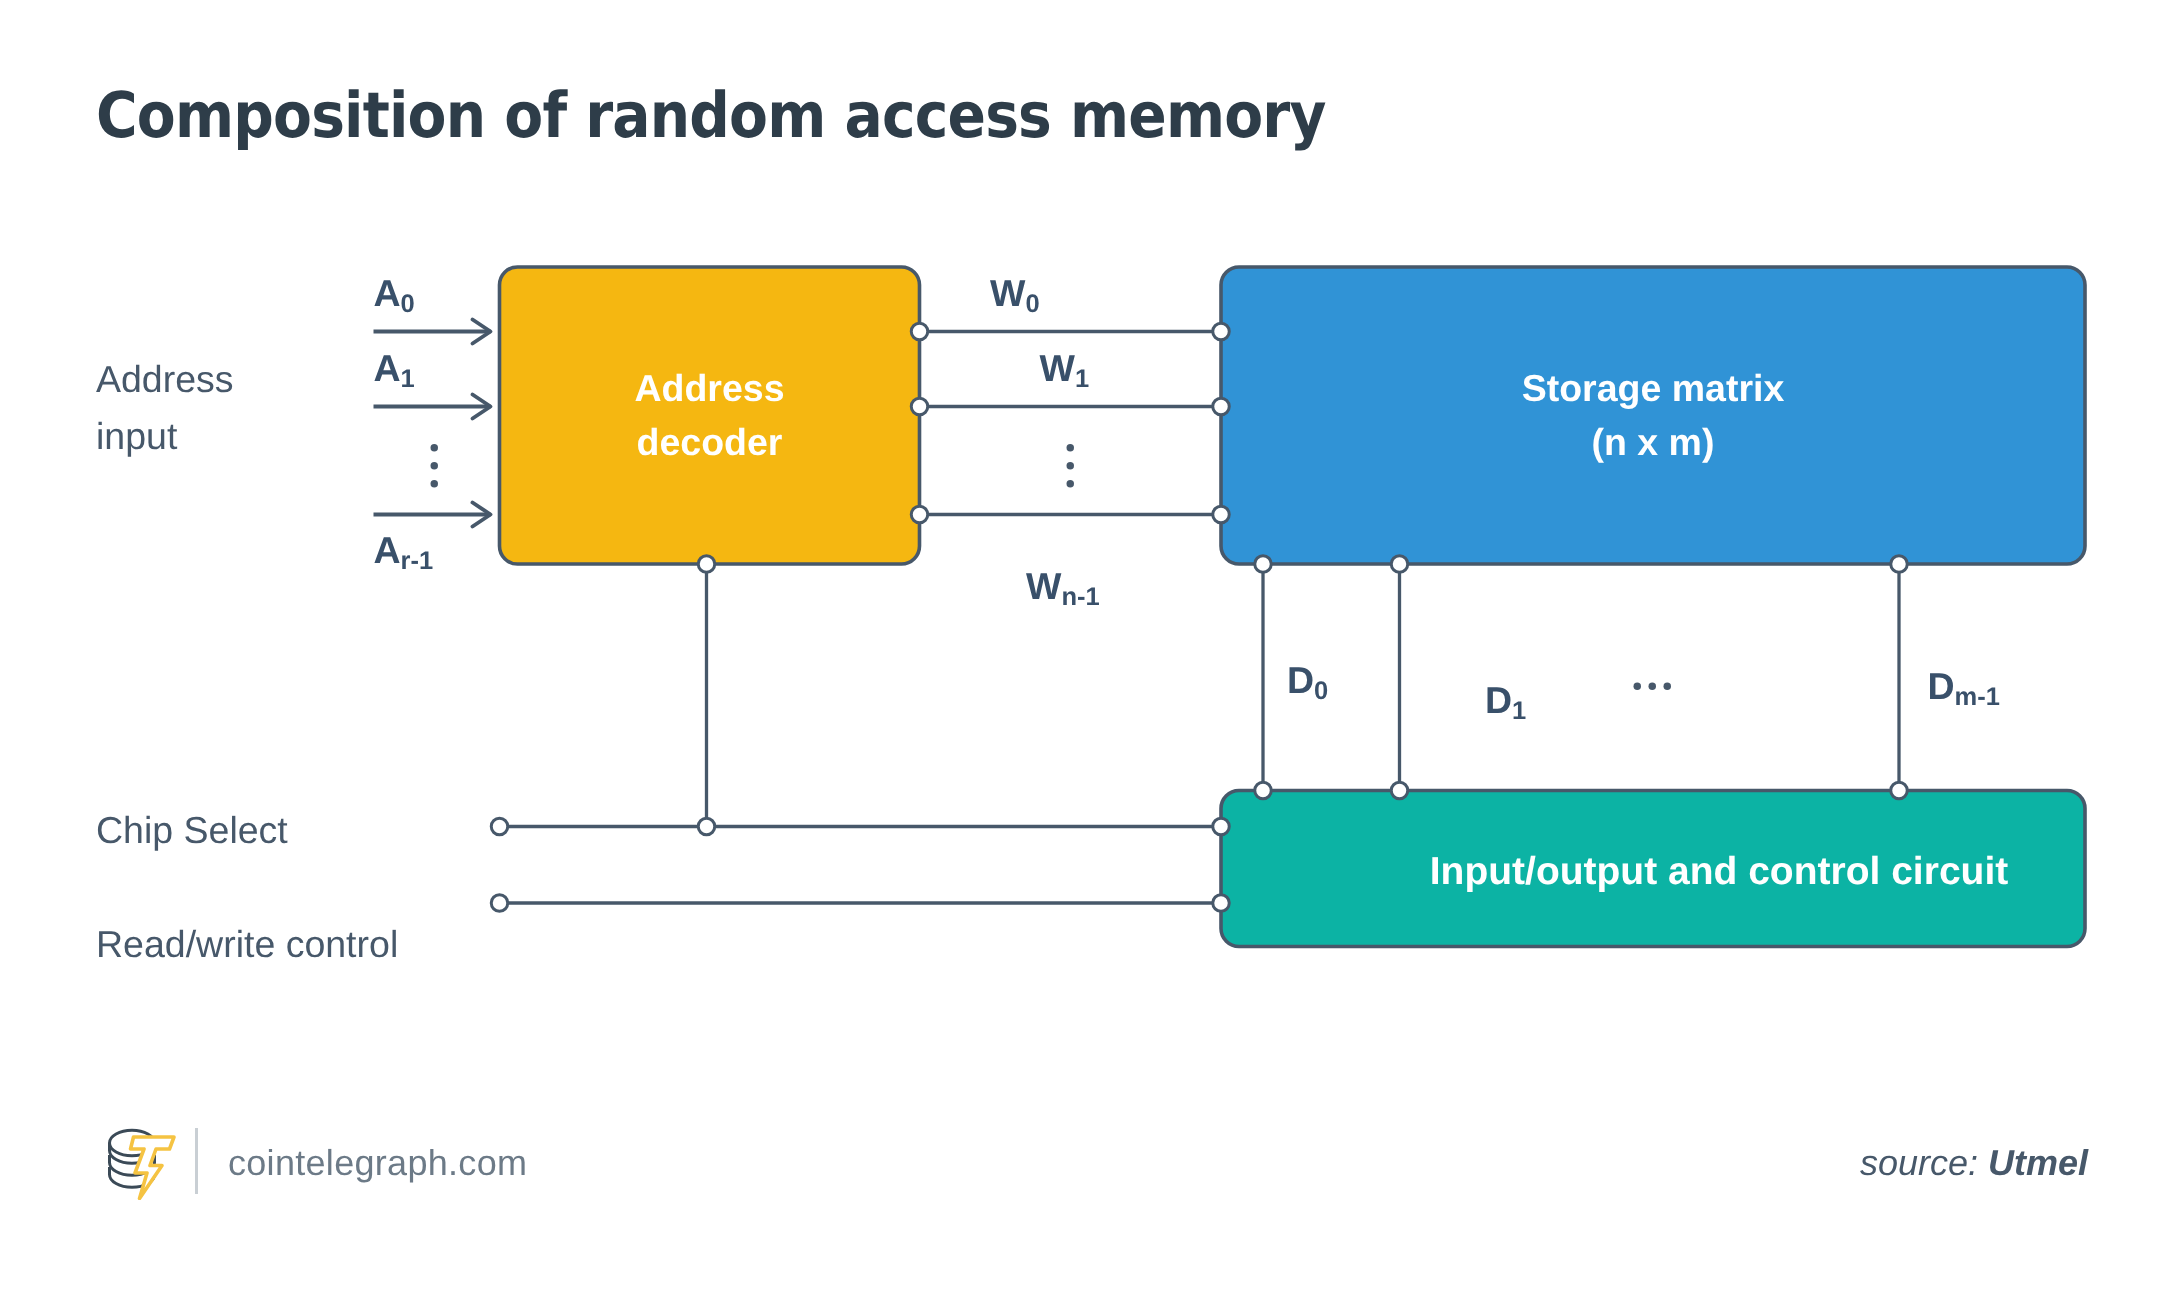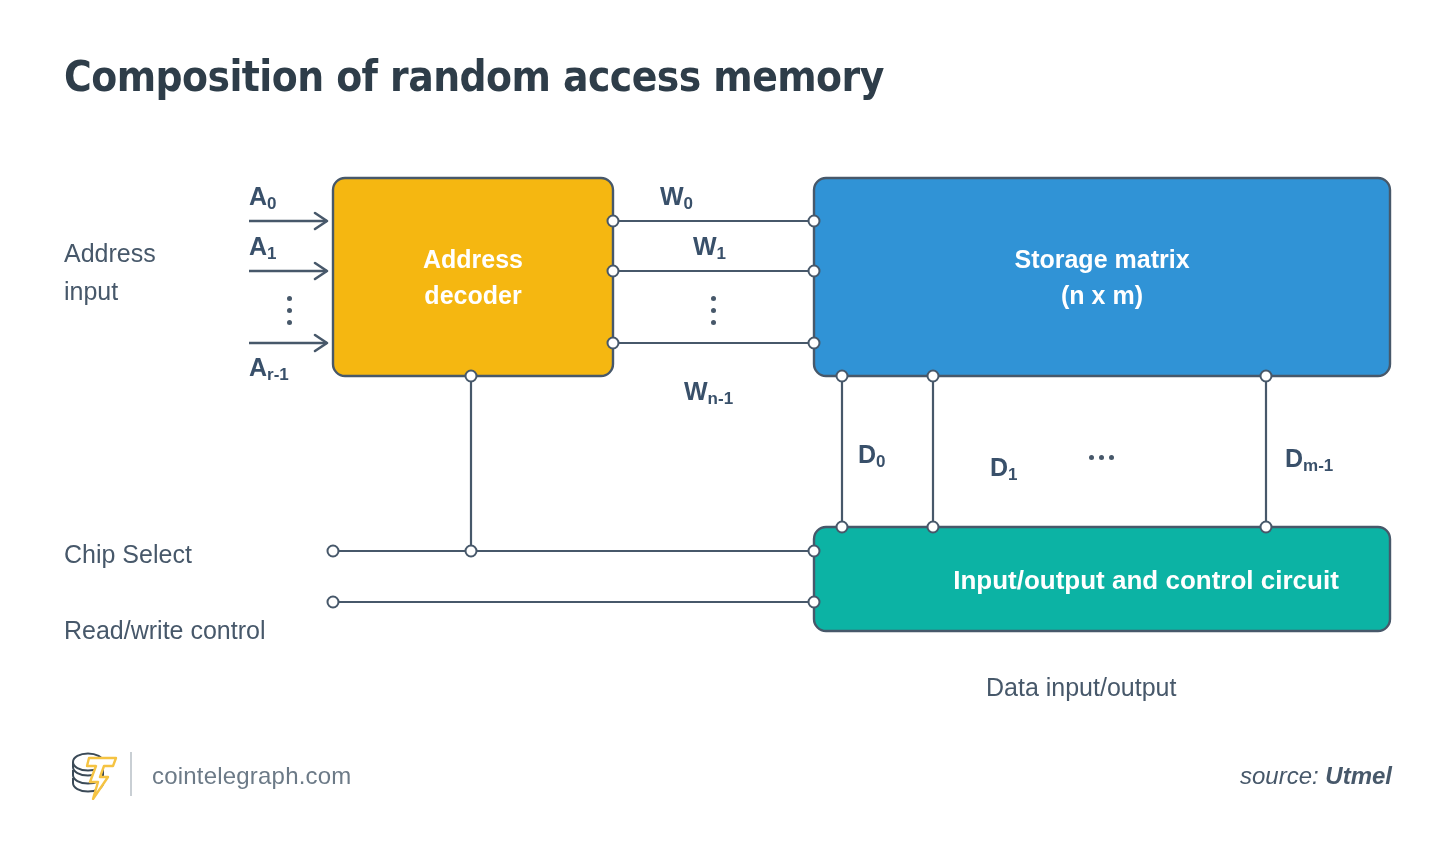--- a/index.html
+++ b/index.html
@@ -291,21 +291,20 @@
 decoder</div>
 
   <div class="box-text" style="left:814px; top:241px; width:576px;">Storage matrix
 (n x m)</div>
 
   <div class="box-text" style="left:814px; top:562px; width:664px; font-size:26px;">Input/output and control circuit</div>
 
   <div class="lbl lbl-plain" style="left:64px; top:535px;">Chip Select</div>
   <div class="lbl lbl-plain" style="left:64px; top:611px;">Read/write control</div>
 
-  <div class="lbl lbl-plain" style="left:986px; top:668px;">Data input/output</div>
 
   <svg id="footer-logo" viewBox="0 0 58 52">
 
     <ellipse cx="24" cy="14" rx="15" ry="8.5" fill="none" stroke="#3b4a57" stroke-width="2"></ellipse>
     <path d="M9 14 v5 a15 8.5 0 0 0 30 0 v-5" fill="none" stroke="#3b4a57" stroke-width="2"></path>
     <path d="M9 22 v5 a15 8.5 0 0 0 30 0 v-5" fill="none" stroke="#3b4a57" stroke-width="2"></path>
     <path d="M9 30 v5 a15 8.5 0 0 0 30 0 v-5" fill="none" stroke="#3b4a57" stroke-width="2"></path>
 
     <path d="M25 10 h27 l-3 8 h-9 l-4 11 h8 l-15 22 5 -17 h-8 l6 -16 h-9 z" fill="#ffffff" stroke="#f5c342" stroke-width="2.4" stroke-linejoin="round"></path>
   </svg>

